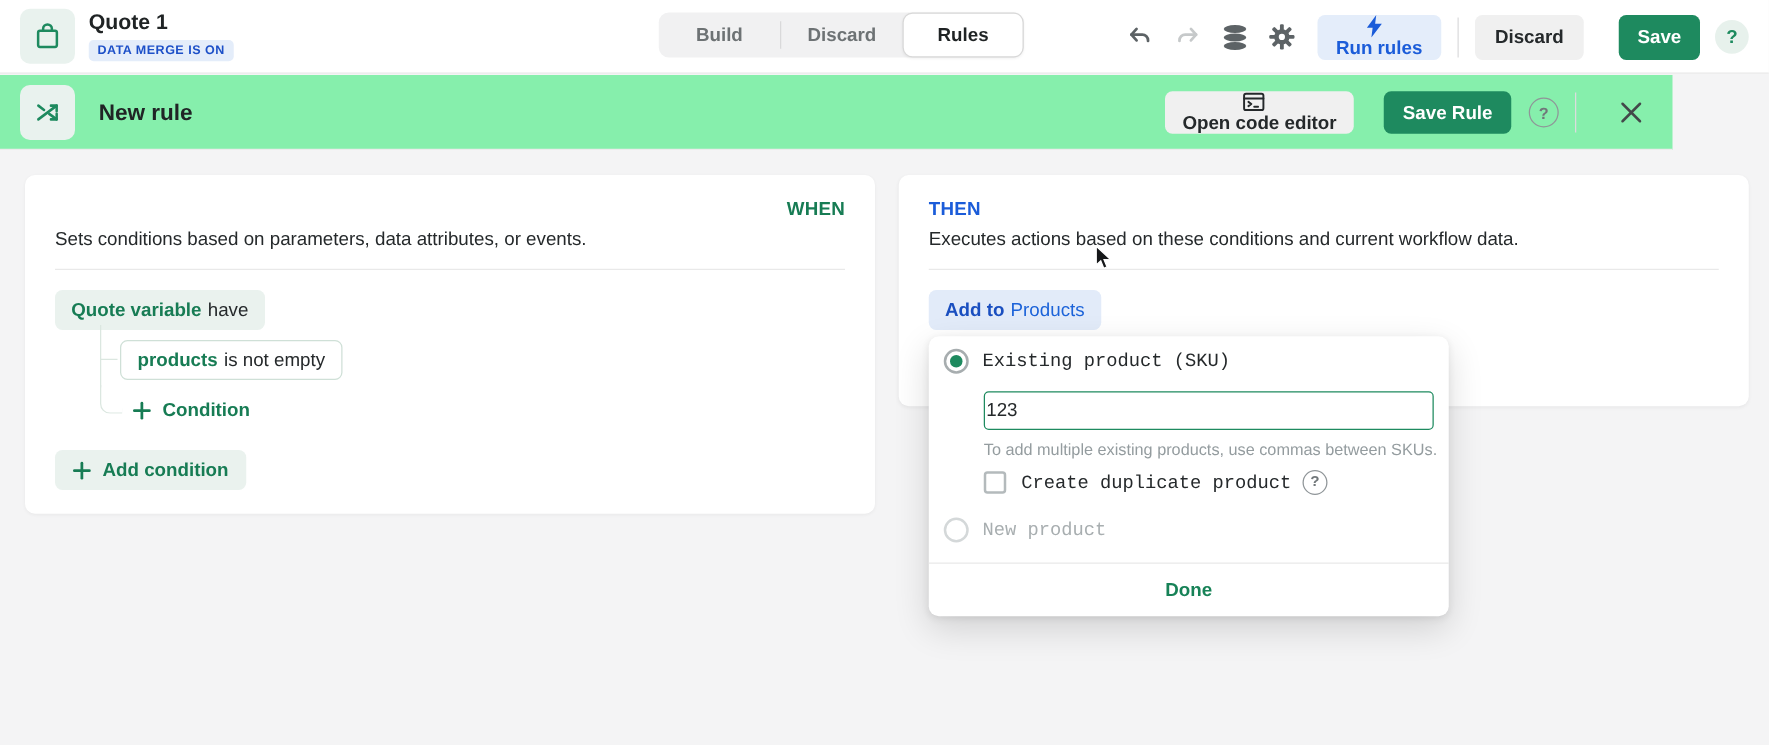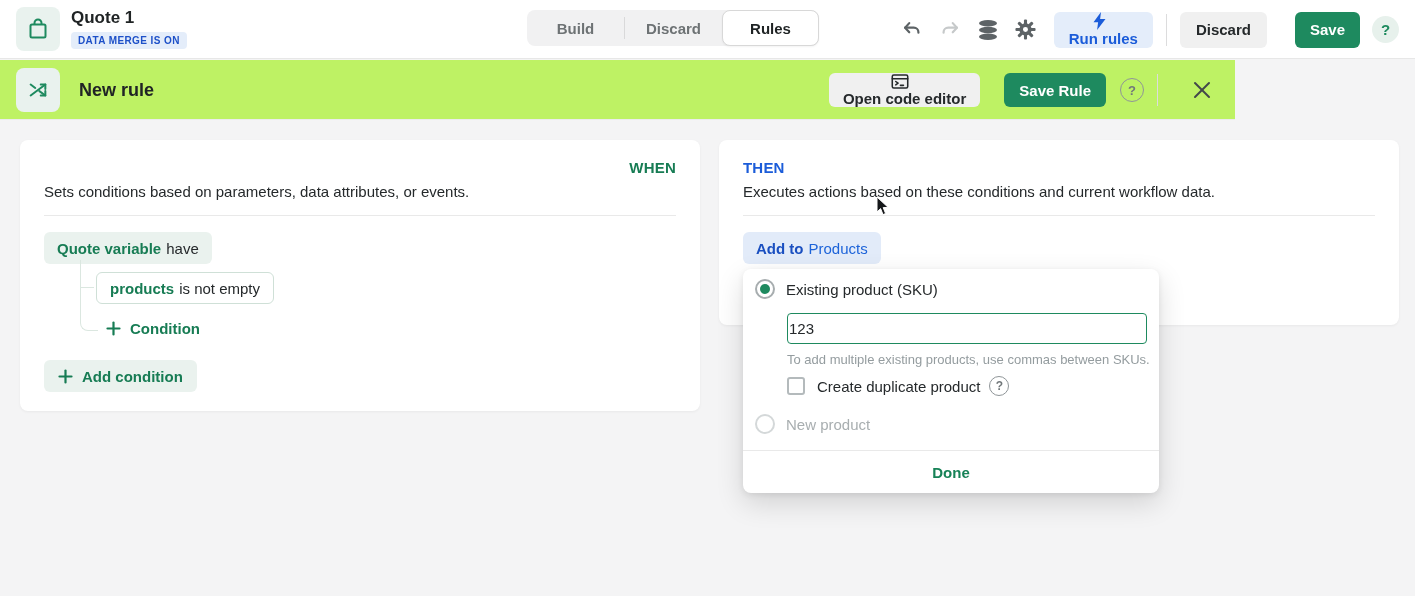--- a/index.html
+++ b/index.html
@@ -33,22 +33,22 @@
     border-radius:6px; font-size:15px; font-weight:bold; cursor:pointer; white-space:nowrap;flex-direction:column; }
   .btn-lightblue { background:#e4edfa; color:#1b5cd9; padding:0 15px; margin-left:16px; }
   .btn-lightblue svg { margin-right:8px; }
   .btn-gray { background:#f0f0f0; color:#25292b; padding:0 16px; }
   .btn-green { background:#1e8a5f; color:#fff; padding:0 15px; margin-left:28px; }
   .help-badge { width:27px; height:27px; border-radius:50%; background:#e7f1ec; color:#1d8a5e;
     font-size:15px; font-weight:bold; display:flex; align-items:center; justify-content:center;
     margin-left:12px; cursor:pointer; }
 
   
-  .rulebar { position:absolute; left:0; top:60px; width:1235px; height:60px;
-    background:#bef264; border-bottom:1px solid #ececec; z-index:29; }
+  .rulebar { position:absolute; left:0; top:60px; width:1338px; height:60px;
+    background:#86efac; border-bottom:1px solid #ececec; z-index:29; }
   .rulebar-left { position:absolute; left:16px; top:8px; display:flex; align-items:center; }
   .rule-icon-box { width:44px; height:44px; border-radius:8px; background:#e9f2ee;
     display:flex; align-items:center; justify-content:center; }
   .rule-title { margin-left:19px; font-size:18px; font-weight:bold; color:#202425; }
   .rulebar-right { position:absolute; right:16px; top:0; height:60px; display:flex; align-items:center; }
   .btn-code { height:34px; padding:0 14px; }
   .btn-code svg { margin-right:9px; }
   .btn-save-rule { height:34px; margin-left:24px; }
   .circle-help { width:24px; height:24px; border-radius:50%; border:1.5px solid #8f9598;
     color:#71777a; font-size:13px; font-weight:bold; display:flex; align-items:center;
@@ -88,21 +88,21 @@
     color:#177c54; font-size:15px; font-weight:bold; cursor:pointer; }
   .add-inline svg { margin-right:9px; }
   .add-btn { position:absolute; left:24px; top:220px; display:inline-flex; align-items:center;
     height:32px; padding:0 14px; border-radius:6px; background:#eaf2ee; color:#177c54;
     font-size:15px; font-weight:bold; cursor:pointer; }
   .add-btn svg { margin-right:9px; }
 
   
   .popup { position:absolute; left:743px; top:269px; width:416px; height:224px; background:#fff;
     border-radius:8px; box-shadow:0 10px 28px rgba(0,0,0,.14), 0 2px 6px rgba(0,0,0,.08); z-index:20; }
-  .pop-row { display:flex; align-items:center; }
+  .pop-row { display:flex; align-items:center;font-family:Liberation Mono, monospace; }
   .radio { width:20px; height:20px; border-radius:50%; border:2px solid #a7adaf; background:#fff;
     display:flex; align-items:center; justify-content:center; flex:none; cursor:pointer; }
   .radio .dot { width:10px; height:10px; border-radius:50%; background:#1e8a5f; }
   .radio.disabled { border-color:#d4d8d9; }
   .row-existing { position:absolute; left:12px; top:10px; }
   .row-existing label { margin-left:11px; font-size:15px; color:#25292b; }
   .sku-input { position:absolute; left:44px; top:44px; width:360px; height:31px;
     border:1px solid #1e8a5f; border-radius:4px; font-size:15px; color:#25292b;
     padding:0 1px; outline:none; font-family:"Liberation Sans",sans-serif; caret-color:#222; }
   .sku-help { position:absolute; left:44px; top:83px; font-size:13px; color:#949c9f; }

